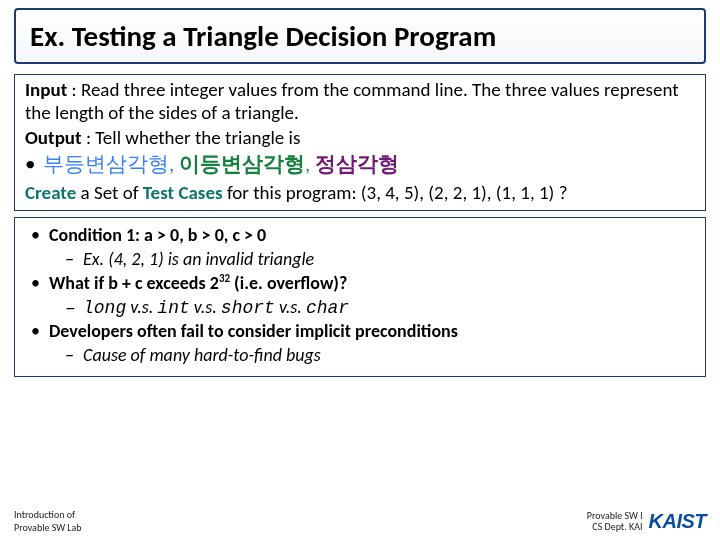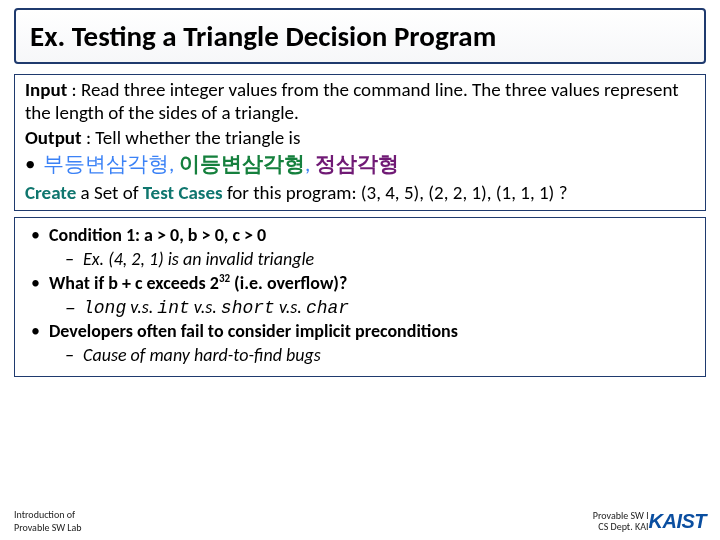--- a/index.html
+++ b/index.html
@@ -53,21 +53,21 @@
   .footer {
     position: absolute;
     bottom: 6px;
     left: 14px;
     right: 14px;
     display: flex;
     justify-content: space-between;
     font-size: 10px;
     color: #222;
   }
-  .footer-right { text-align: right; display: flex; align-items: center; gap: 0; }
+  .footer-right { text-align: right; display: flex; align-items: center; gap: 6px; }
   .footer-right-text { text-align: right; line-height: 1.1; font-size: 10px; }
   .logo {
     font-family: Arial, sans-serif;
     font-weight: 900;
     font-style: italic;
     color: #0a4ea0;
     font-size: 20px;
     letter-spacing: -0.5px;
   }
 </style>

